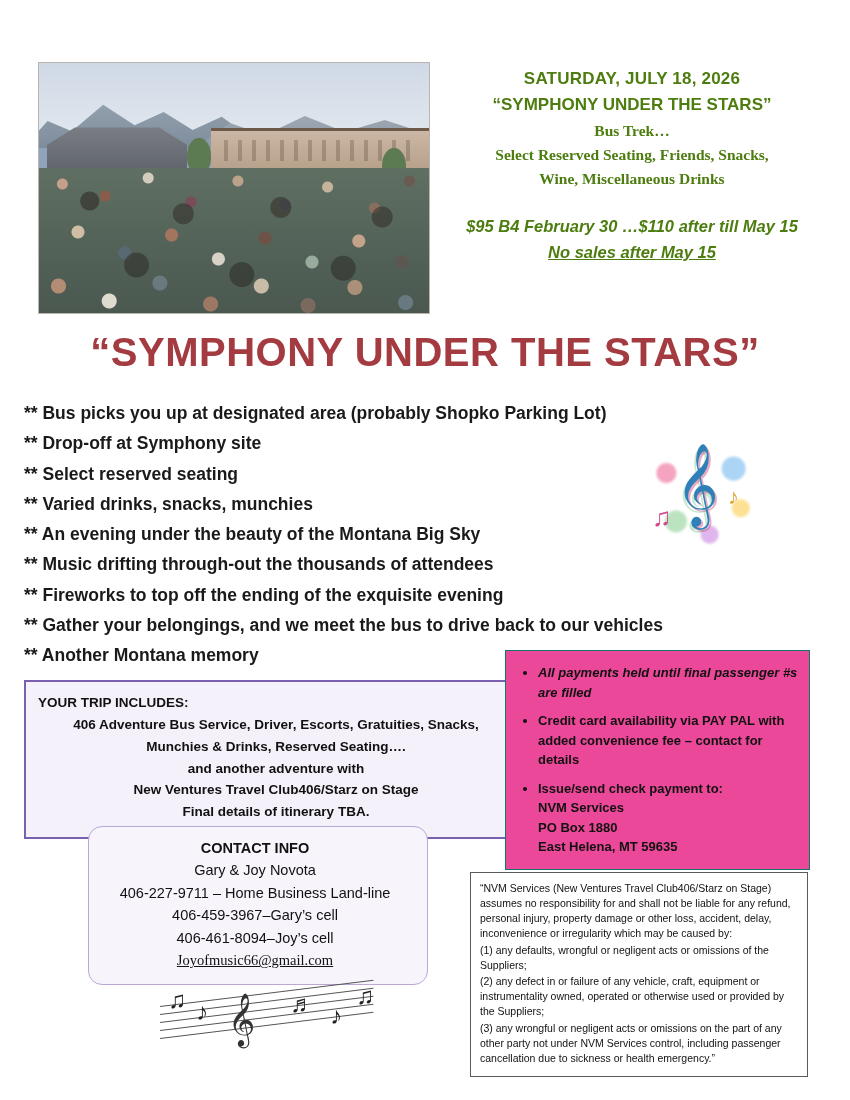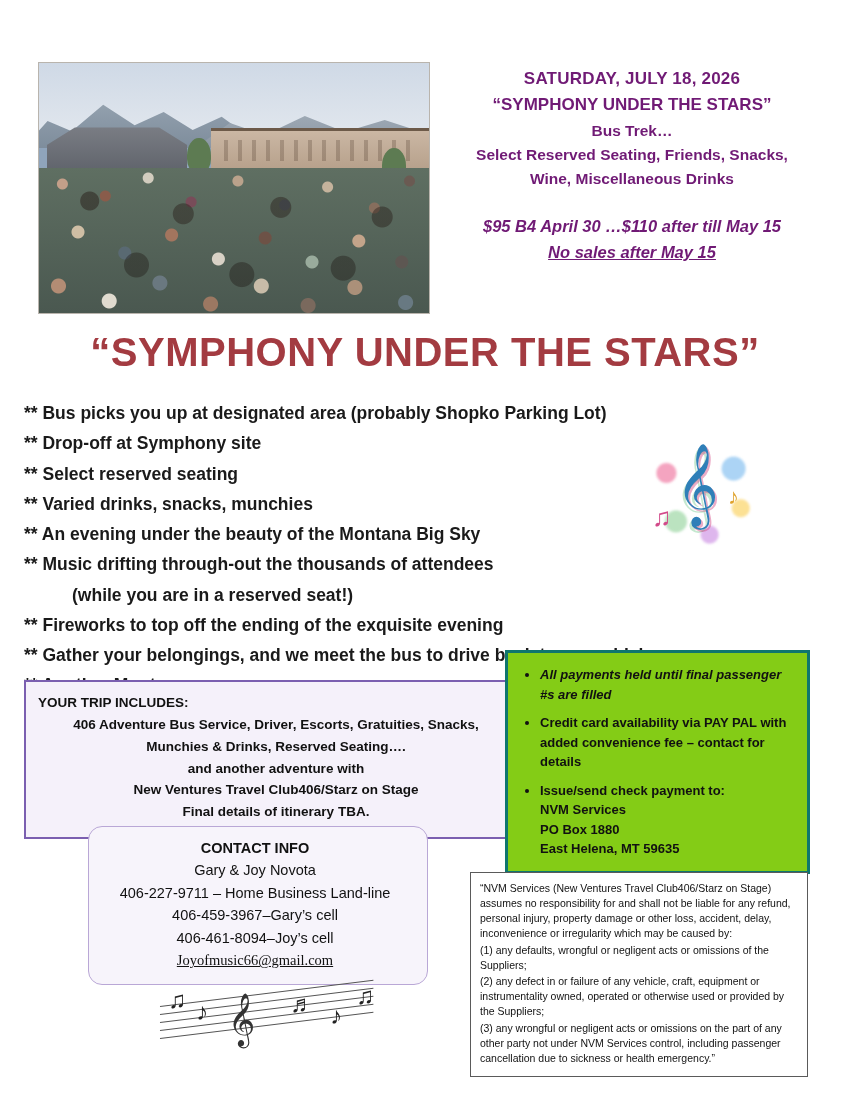--- a/index.html
+++ b/index.html
@@ -109,27 +109,27 @@
       radial-gradient(circle at 52% 76%, rgba(30,24,20,.4) 0 12px, transparent 13px),
       radial-gradient(circle at 78% 72%, rgba(30,24,20,.4) 0 12px, transparent 13px);
   }
 
   
   #header-text {
     position: absolute;
     left: 432px; top: 14px;
     width: 400px;
     text-align: center;
-    color: #701a75;
+    color: #4d7c0f;
     font-weight: bold;
     font-size: 17px;
     line-height: 1.55;
   }
   #header-text .line-sat { letter-spacing: .2px; }
-  #header-text .line-small { font-size: 15.5px; }
+  #header-text .line-small { font-size: 15.5px; font-family: Liberation Serif, serif; }
   #price-block {
     margin-top: 22px;
     font-style: italic;
     font-size: 16.5px;
     line-height: 1.6;
   }
   #price-block .nosales { text-decoration: underline; }
 
   
   #main-title {
@@ -201,22 +201,22 @@
     line-height: 1.62;
   }
   #trip-box .title { text-align: left; }
   #trip-box .body { text-align: center; }
 
   
   #payment-box {
     position: absolute;
     left: 505px; top: 650px;
     width: 305px;
-    border: 3px solid #0f766e;
-    background: #84cc16;
+    border: 1px solid #0f766e;
+    background: #ec4899;
     padding: 12px 10px 12px 4px;
     box-sizing: border-box;
     font-size: 13px;
     font-weight: bold;
     line-height: 1.5;
   }
   #payment-box ul {
     margin: 0; padding-left: 28px;
   }
   #payment-box li { margin-bottom: 9px; }
@@ -294,36 +294,35 @@
   </div>
 
   <div id="header-text">
     <div class="line-sat">SATURDAY, JULY 18, 2026</div>
     <div>“SYMPHONY UNDER THE STARS”</div>
     <div class="line-small">Bus Trek…</div>
     <div class="line-small">Select Reserved Seating, Friends, Snacks,</div>
     <div class="line-small">Wine, Miscellaneous Drinks</div>
 
     <div id="price-block">
-      <div>$95 B4 April 30 …$110 after till May 15</div>
+      <div>$95 B4 February 30 …$110 after till May 15</div>
       <div class="nosales">No sales after May 15</div>
     </div>
   </div>
 </div>
 
 <div id="main-title">“SYMPHONY UNDER THE STARS”</div>
 
 <div id="bullets">
   <div>** Bus picks you up at designated area (probably Shopko Parking Lot)</div>
   <div>** Drop-off at Symphony site</div>
   <div>** Select reserved seating</div>
   <div>** Varied drinks, snacks, munchies</div>
   <div>** An evening under the beauty of the Montana Big Sky</div>
   <div>** Music drifting through-out the thousands of attendees</div>
-  <div class="sub">(while you are in a reserved seat!)</div>
   <div>** Fireworks to top off the ending of the exquisite evening</div>
   <div>** Gather your belongings, and we meet the bus to drive back to our vehicles</div>
   <div>** Another Montana memory</div>
 </div>
 
 <div id="music-graphic">
   <div class="splash"></div>
   <div class="clef">𝄞</div>
   <div class="n1">♫</div>
   <div class="n2">♪</div>

